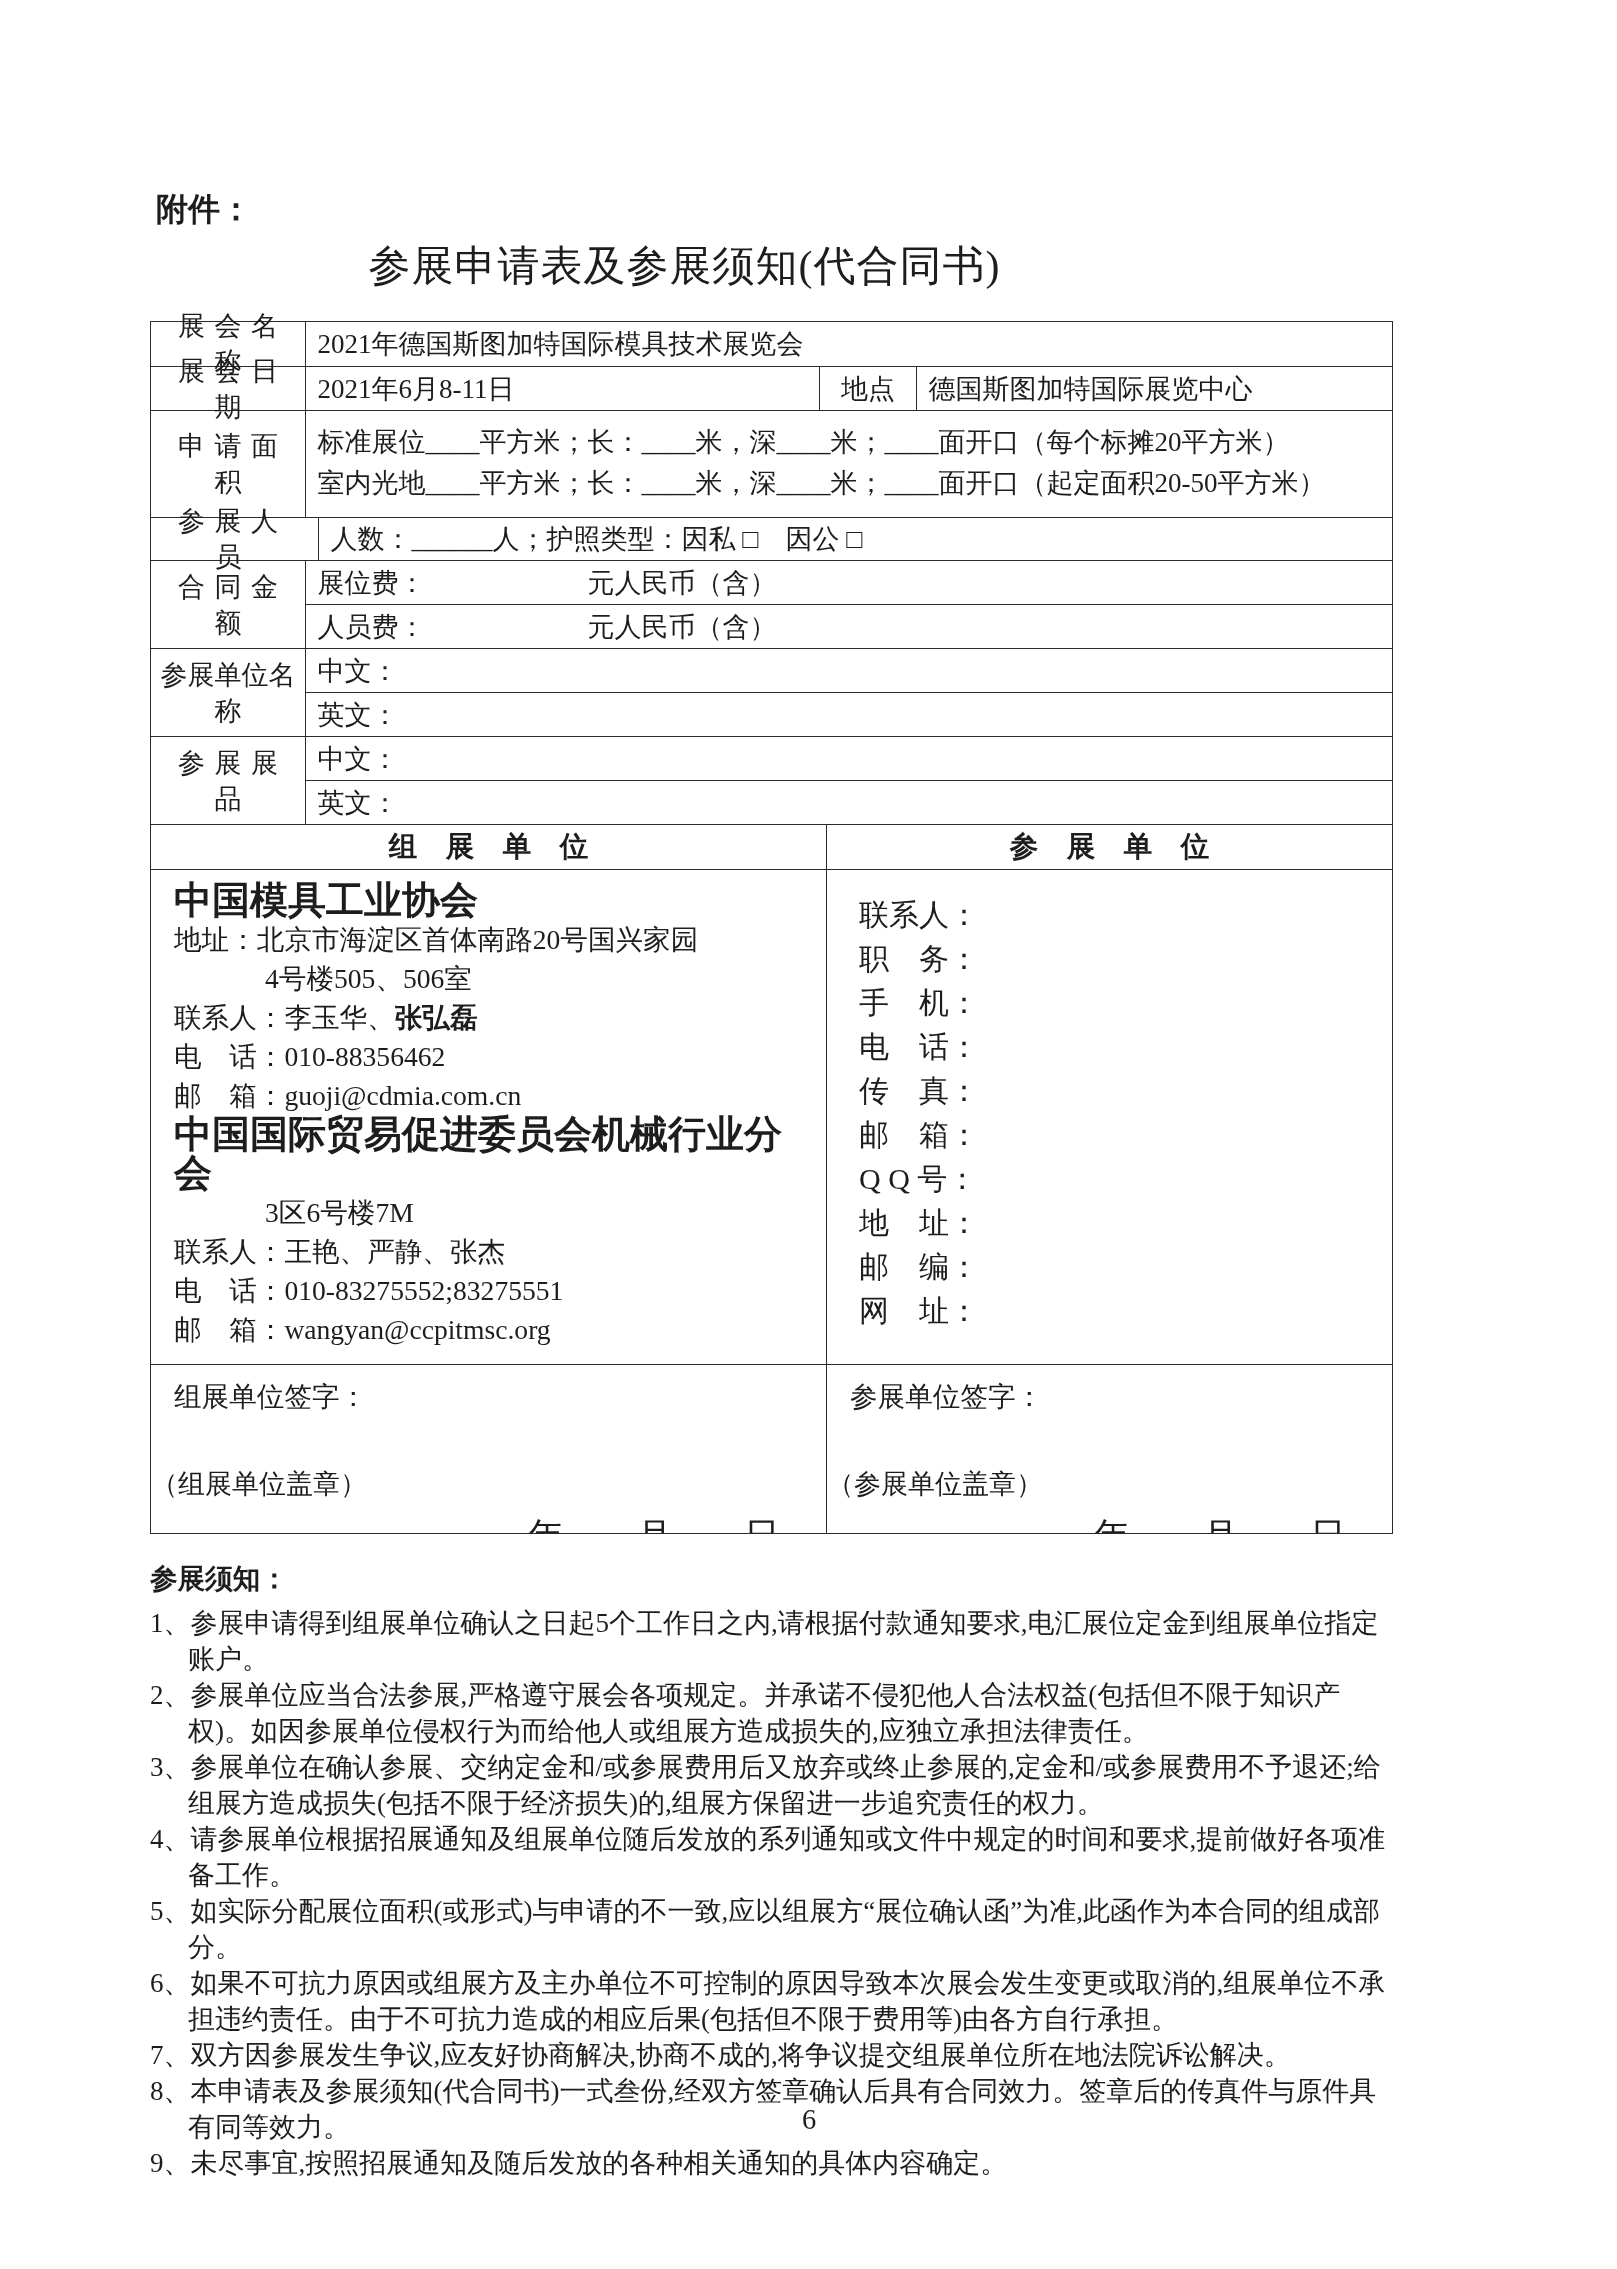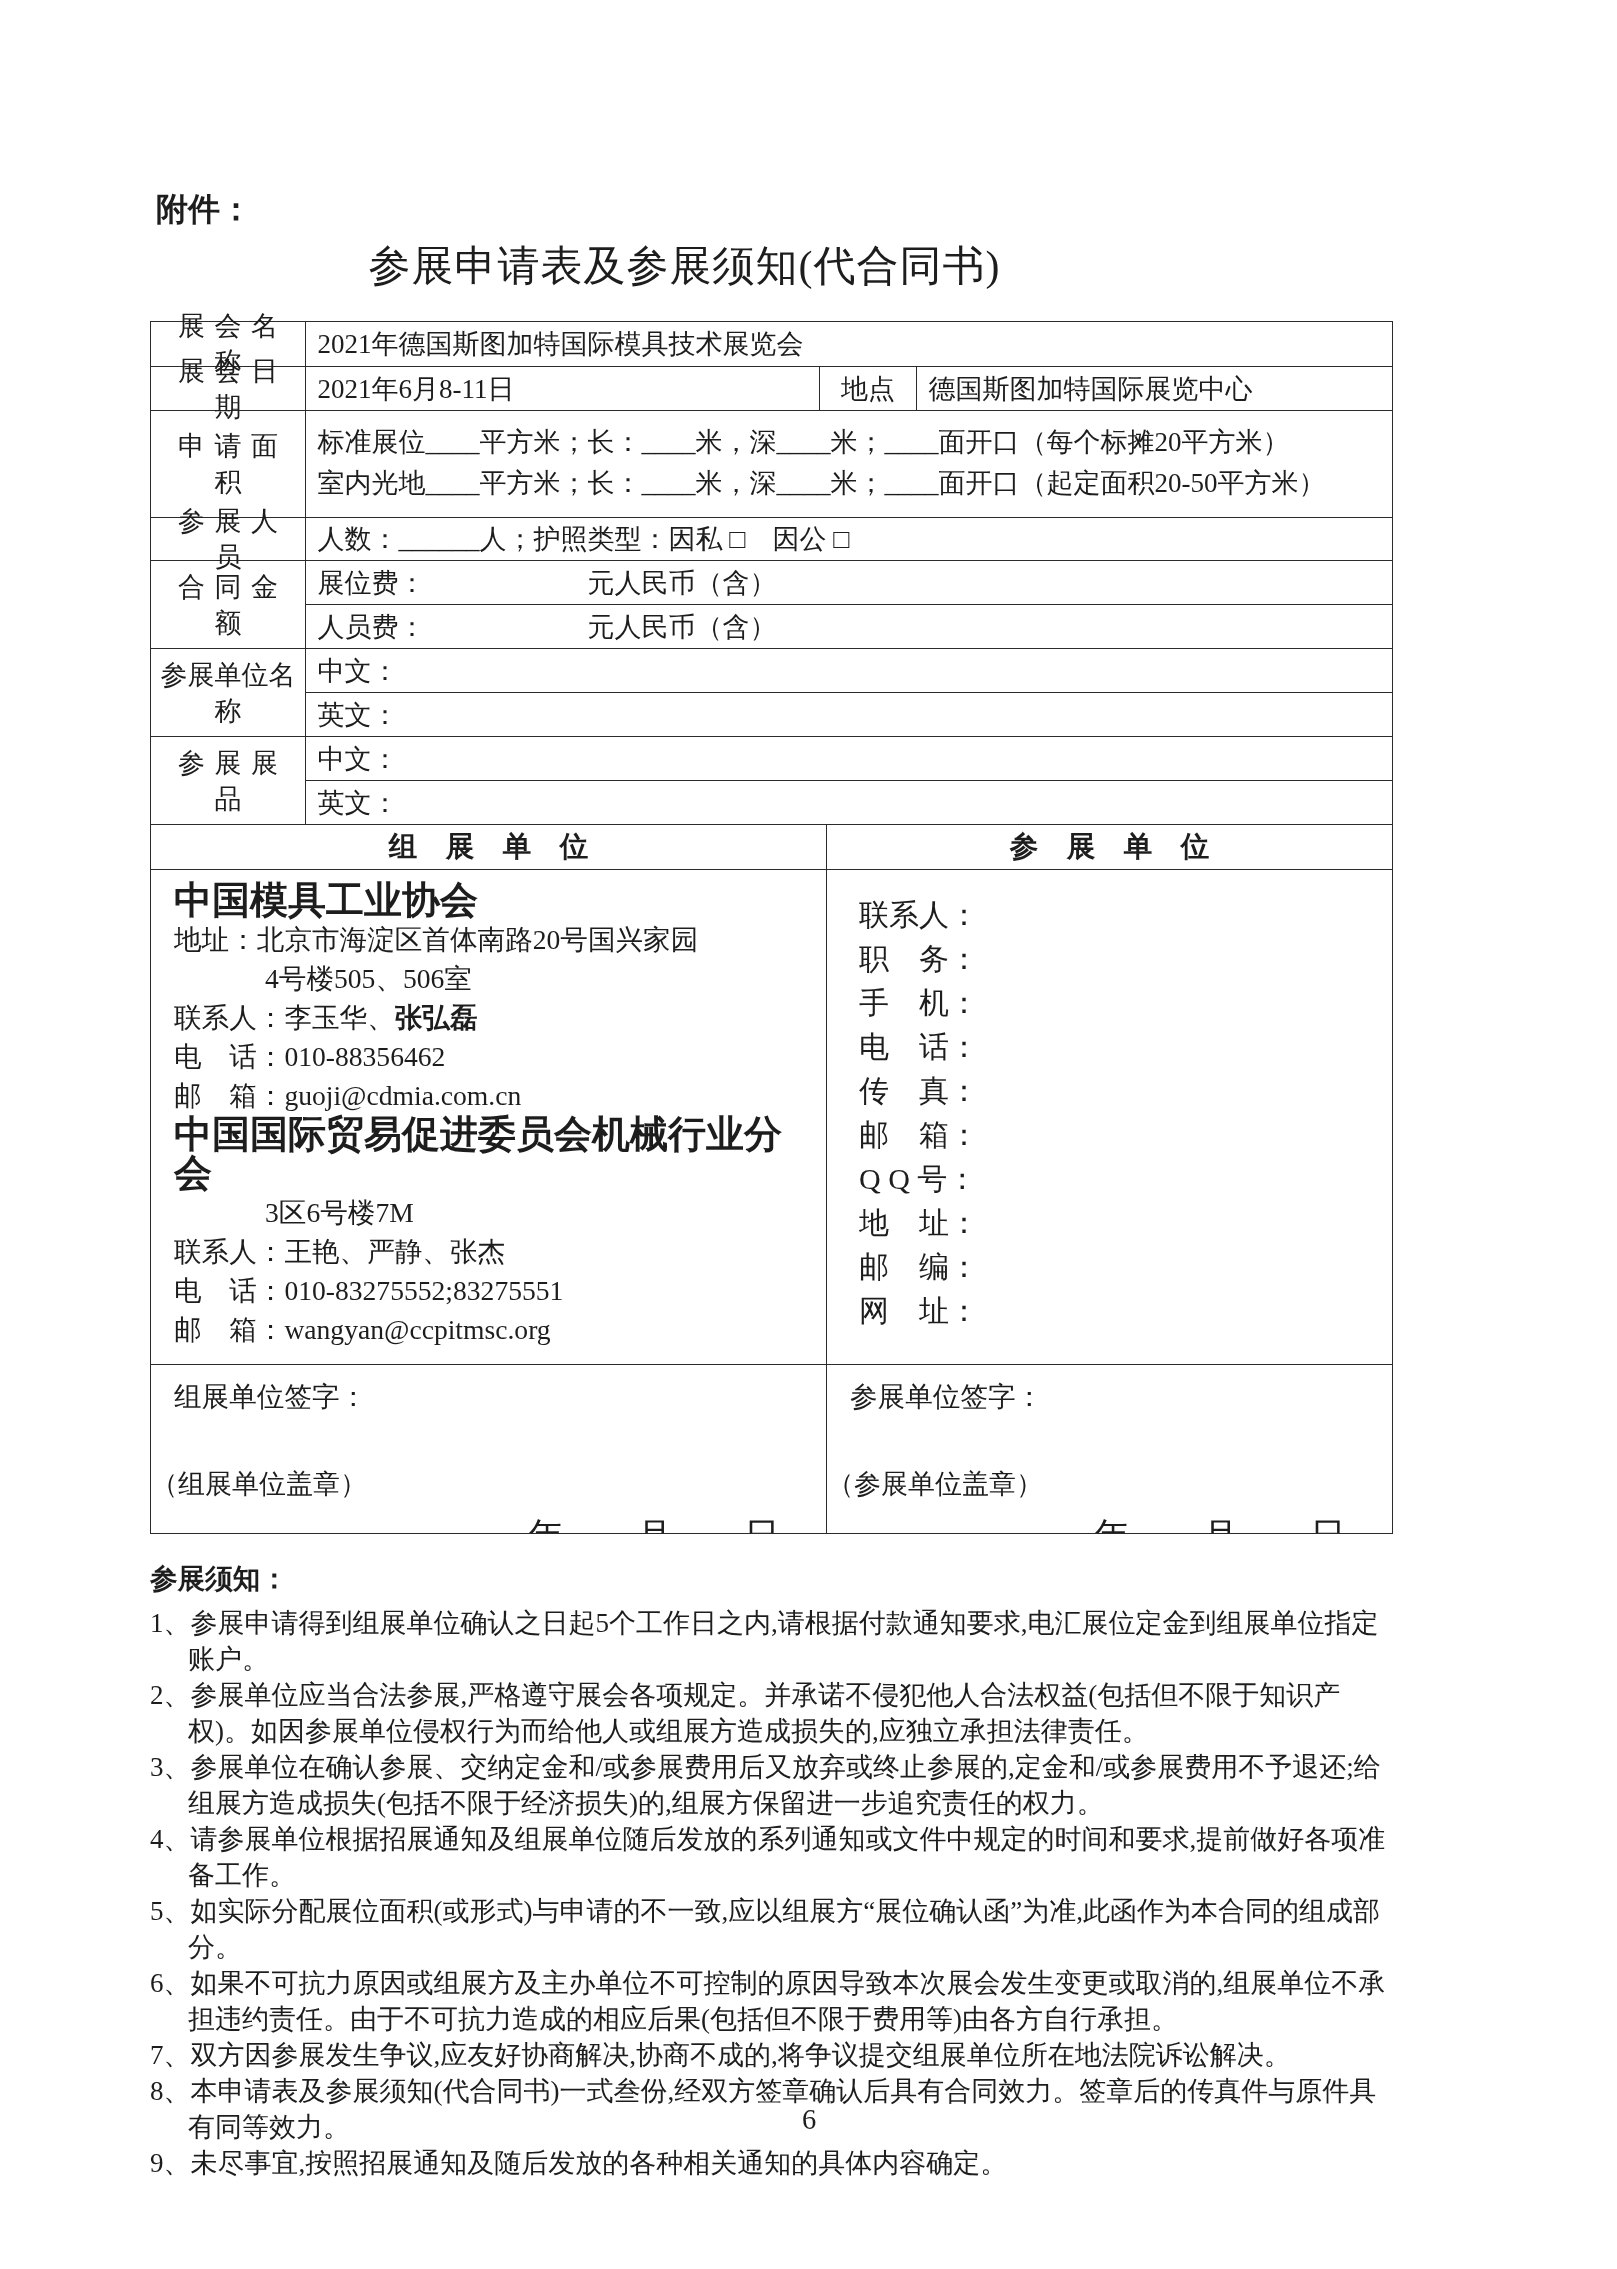--- a/index.html
+++ b/index.html
@@ -27,21 +27,21 @@
     box-sizing:border-box;
   }
   .row { display:flex; box-sizing:border-box; }
   .row + .row { border-top:1.9px solid #2b2b2b; }
   .c { box-sizing:border-box; min-width:0; }
   .c + .c { border-left:1.9px solid #2b2b2b; }
   .label { width:154px; display:flex; align-items:center; justify-content:center; text-align:center; flex:none; }
   .label-sp { letter-spacing:9.5px; padding-left:9.5px; }
   .val { flex:1; display:flex; align-items:center; padding-left:11.4px; }
   .h46 { height:44px; }
-  .h45 { height:43px; }
+  .h45 { height:43px;gap:13px; }
   .h113 { height:107px; }
   .h93 { height:88px; }
   .h47 { height:45px; }
   .h520 { height:495px; }
   .h178 { height:169px; }
   .w540 { flex:none; width:514px; }
   .w102 { flex:none; width:97px; }
   .area-cell { display:block; padding-top:10.5px; line-height:41px; }
   .subcol { flex:1; display:flex; flex-direction:column; }
   .sub { flex:1; display:flex; align-items:center; padding-left:11.4px; }

